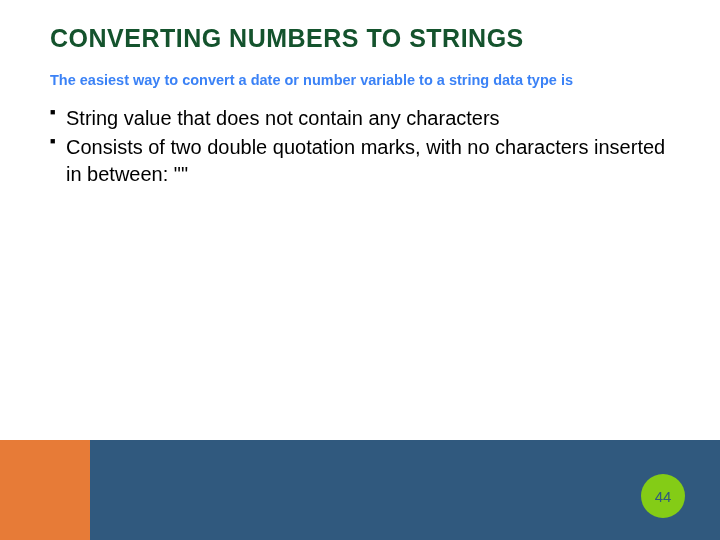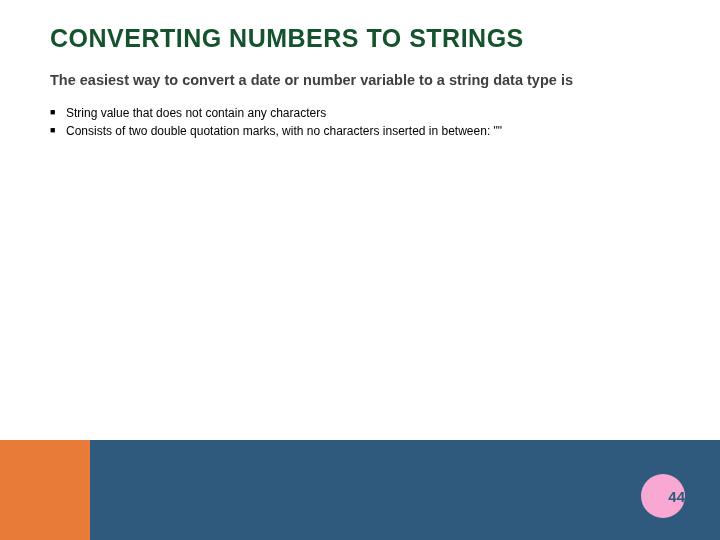--- a/index.html
+++ b/index.html
@@ -18,21 +18,21 @@
     position: relative;
   }
   .title {
     color: #14532d;
     font-size: 25px;
     font-weight: bold;
     letter-spacing: 0.5px;
     margin-bottom: 18px;
   }
   .intro {
-    color: #404040;
+    color: #3b82f6;
     font-size: 14.5px;
     font-weight: bold;
     line-height: 1.35;
     margin-bottom: 14px;
     padding-left: 0;
   }
   .intro .indent {
     display: block;
     padding-left: 28px;
   }
@@ -41,21 +41,21 @@
     font-size: 14.5px;
     font-weight: bold;
     margin-bottom: 4px;
   }
   .bullets {
     list-style: none;
     padding-left: 0;
   }
   .bullets li {
     color: #000;
-    font-size: 12px;
+    font-size: 20px;
     line-height: 1.35;
     position: relative;
     padding-left: 16px;
     margin-bottom: 2px;
   }
   .bullets li::before {
     content: "■";
     position: absolute;
     left: 0;
     top: 1px;
@@ -80,27 +80,27 @@
     flex: 1;
     height: 100%;
   }
   .page-badge {
     position: absolute;
     right: 35px;
     bottom: 22px;
     width: 44px;
     height: 44px;
     border-radius: 50%;
-    background: #f9a8d4;
+    background: #84cc16;
     color: #30597e;
     font-size: 15px;
-    font-weight: bold;
+    font-weight: normal;
     display: flex;
     align-items: center;
-    justify-content: flex-end;
+    justify-content: center;
   }
 </style>
 </head>
 <body>
 
 <div class="slide">
 
   <h1 class="title">CONVERTING NUMBERS TO STRINGS</h1>
 
   <p class="intro">

